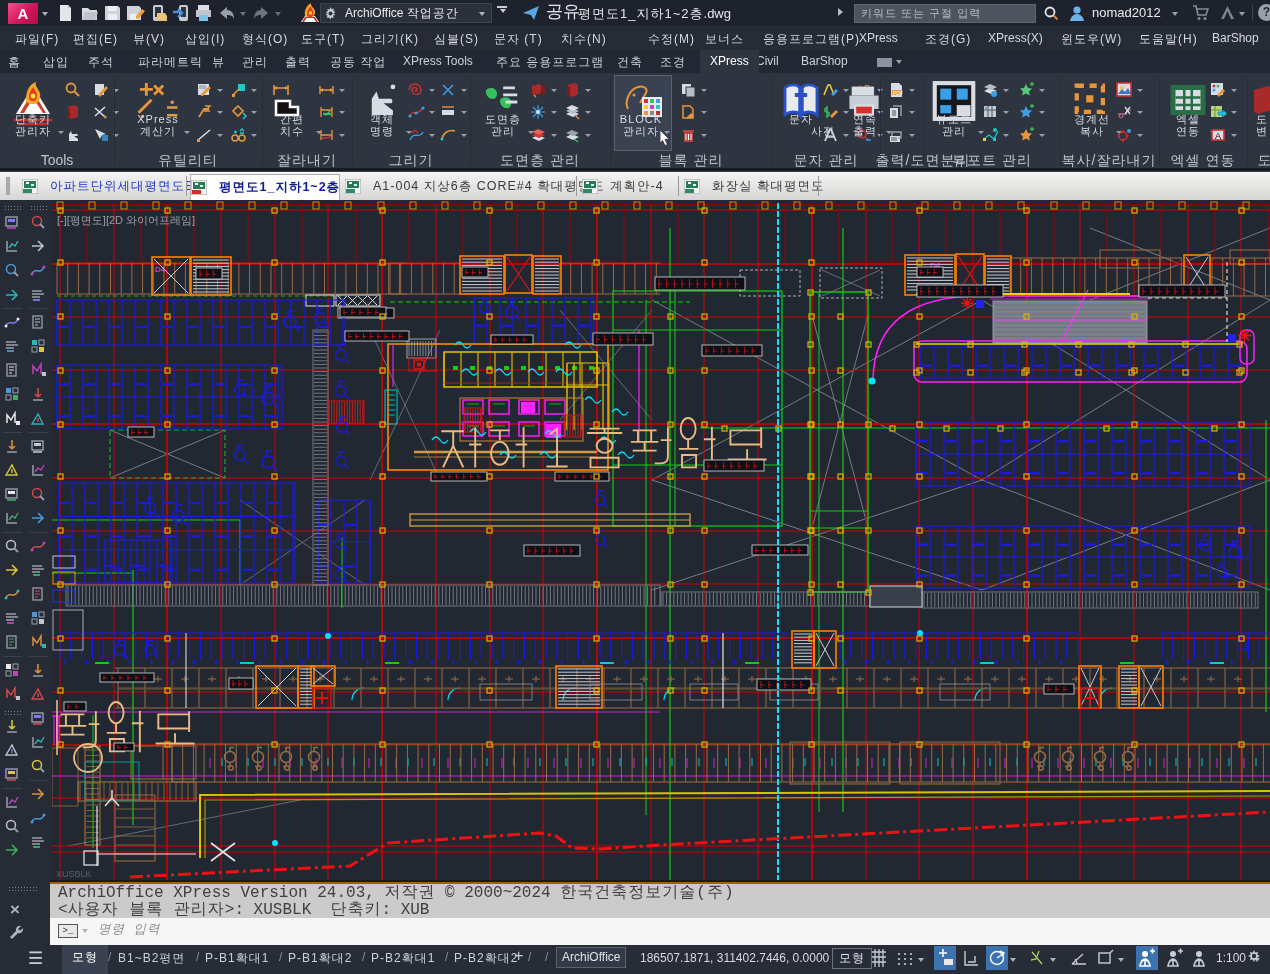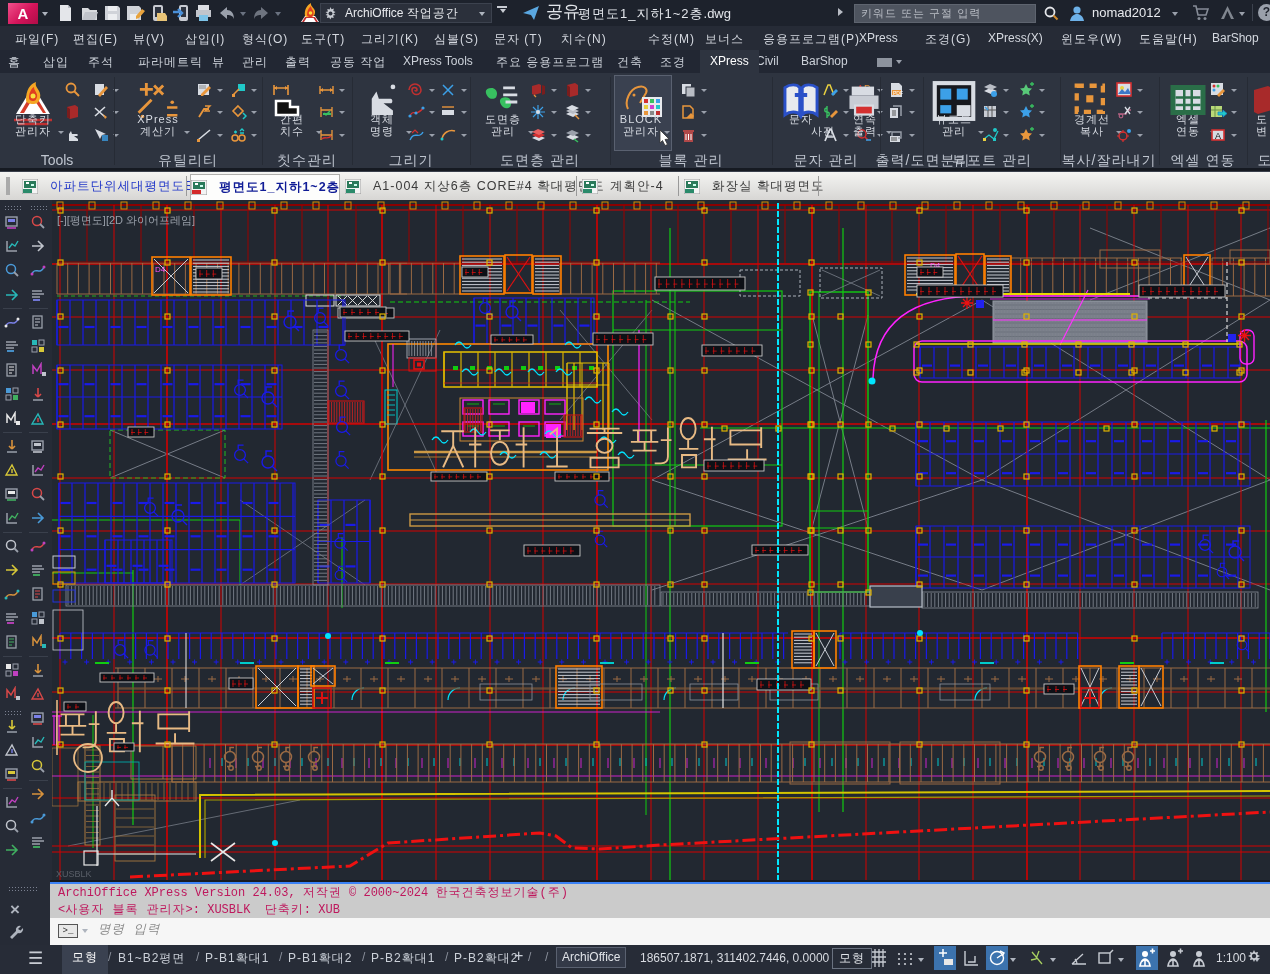--- a/index.html
+++ b/index.html
@@ -32,21 +32,21 @@
 .dtab{position:absolute;top:2px;height:27px;font-size:12.5px;line-height:25px}
 .dtab .ic{position:absolute;left:6px;top:5px;width:16px;height:15px}
 
 #ltools{left:0;top:200px;width:52px;height:680px;background:#262b36}
 .tcol{position:absolute;top:0;width:24px;height:680px}
 .ticon{position:absolute;width:17px;height:17px;left:3px}
 .grip{position:absolute;left:3px;width:17px;height:6px;background-image:radial-gradient(#7a8090 35%,transparent 36%);background-size:3px 3px}
 .tsep{position:absolute;left:2px;width:19px;height:1px;background:#3a404c}
 
 #cmdstrip{left:0;top:880px;width:50px;height:65px;background:#262b36}
-#cmdhist{left:50px;top:882px;width:1220px;height:36px;background:#cbcbcb;color:#be185d;font-family:"Liberation Mono",monospace;font-size:12px;line-height:17px;padding:1px 0 0 8px;border-top:2px solid #3b82f6}
+#cmdhist{left:50px;top:882px;width:1220px;height:36px;background:#cbcbcb;color:#404040;font-family:"Liberation Mono",monospace;font-size:16px;line-height:17px;padding:1px 0 0 8px;border-top:2px solid #a16207}
 #cmdin{left:50px;top:918px;width:1220px;height:27px;background:#f6f6f6;color:#8a8a8a;font-family:"Liberation Mono",monospace;font-size:12.5px;font-style:italic;line-height:25px}
 
 #sbar{left:0;top:945px;width:1270px;height:29px;background:#272c37;color:#d2d6dd;font-size:12px}
 #sbar .it{position:absolute;top:5px}
 .sl{color:#8a909b}
 .sbox{border:1px solid #6a7280;padding:1px 6px}
 svg text{font-family:"Liberation Sans",sans-serif}
 </style></head><body>
 <div id="app">
 
@@ -280,21 +280,21 @@
           <path d="M3 3v10M14 3v10M3 6h11" stroke="#e8963c" stroke-width="1.3"></path>
           <path d="M5 10l8 0" stroke="#38c060" stroke-width="2"></path>
           <path d="M6 9l2 2 4-4" stroke="#38c060" stroke-width="1.5" fill="none"></path>
         </svg>
         <div class="dar" style="left:339px;top:38px"></div>
         <svg class="sic" style="left:318px;top:54px" viewBox="0 0 17 16">
           <path d="M3 3v10M14 3v10M3 8h11" stroke="#e8963c" stroke-width="1.3"></path>
           <path d="M4 12c3-3 6 1 9-3" stroke="#d43030" stroke-width="1.4" fill="none"></path>
         </svg>
         <div class="dar" style="left:339px;top:61px"></div>
-        <div class="pname ko" style="left:262px;width:90px">칫수관리</div>
+        <div class="pname ko" style="left:262px;width:90px">잘라내기</div>
         <div class="psep" style="left:352px"></div>
         <svg class="abs" style="left:360px;top:7px;width:40px;height:42px" viewBox="0 0 17 16">
           <circle cx="14" cy="2" r="1" fill="#d8dce3"></circle>
           <path d="M5 14V7l2-3 1 3h5c1 0 1 2 0 2h-3l4 3v2z" fill="#d8dce3"></path>
         </svg>
         <div class="biglbl ko" style="left:354px;top:40px;width:56px">객체</div>
         <div class="biglbl ko" style="left:354px;top:52px;width:56px">명령</div>
         <div class="dar" style="left:406px;top:58px"></div>
         <svg class="sic" style="left:408px;top:9px" viewBox="0 0 17 16">
           <path d="M8 8m-1 0a1 1 0 1 0 2 0a2.5 2.5 0 1 0-5 0a4.5 4.5 0 1 0 9 0a6 6 0 1 0-12 0" fill="none" stroke="#c03030" stroke-width="1.6"></path>

